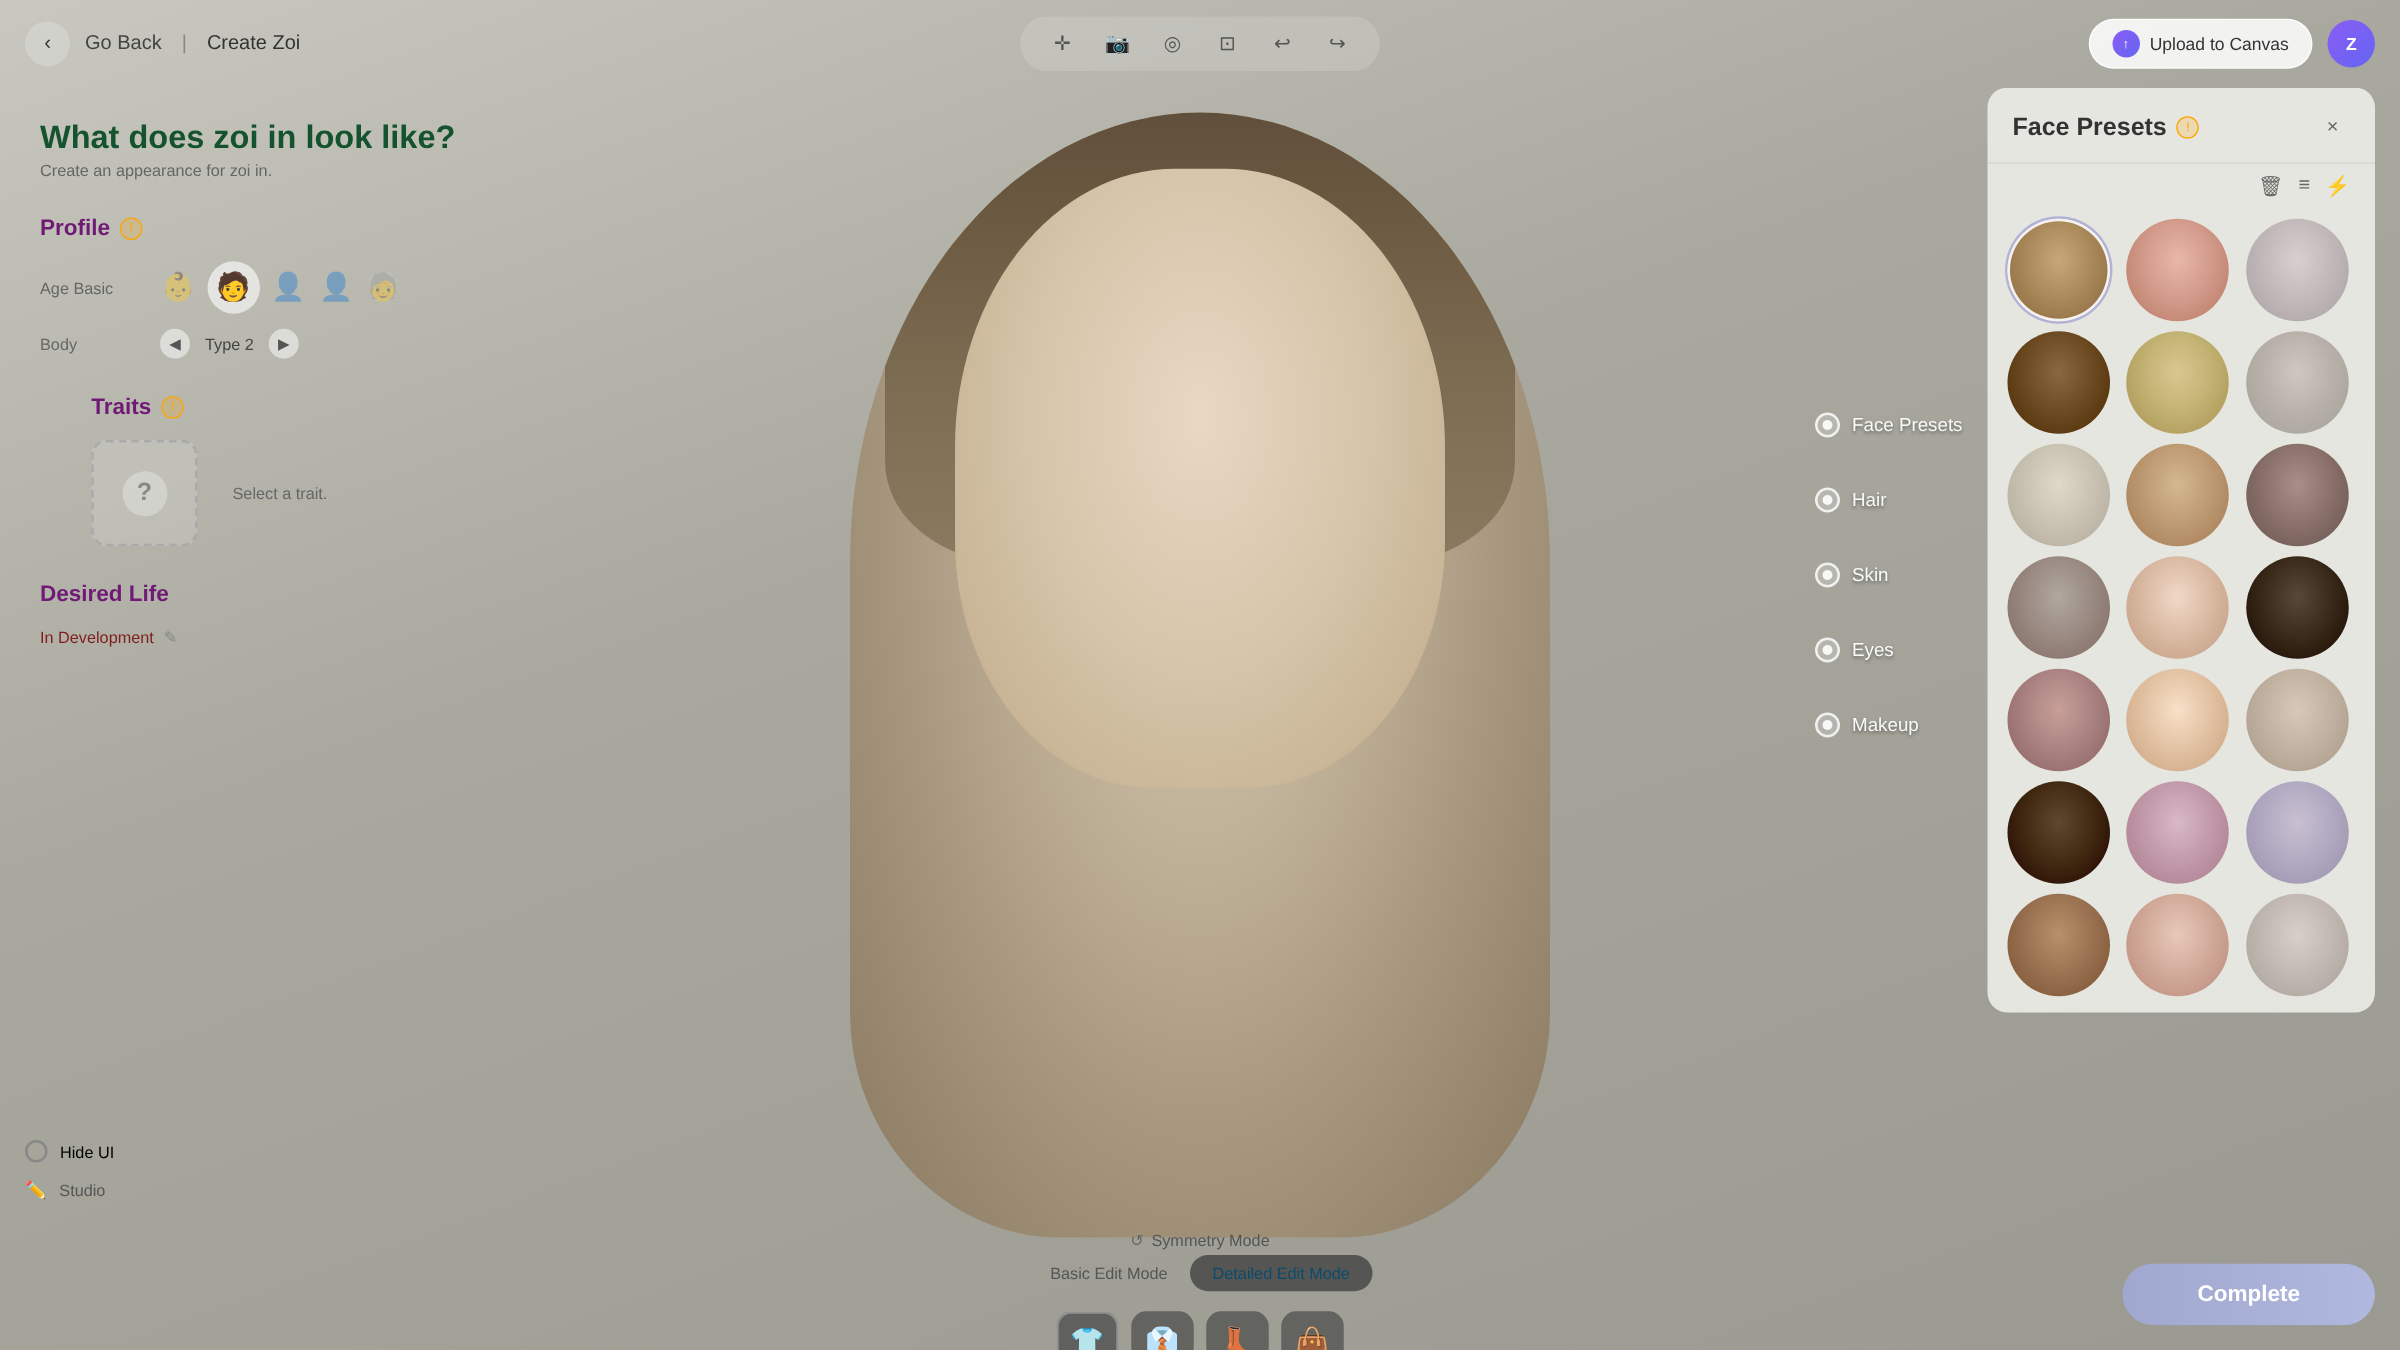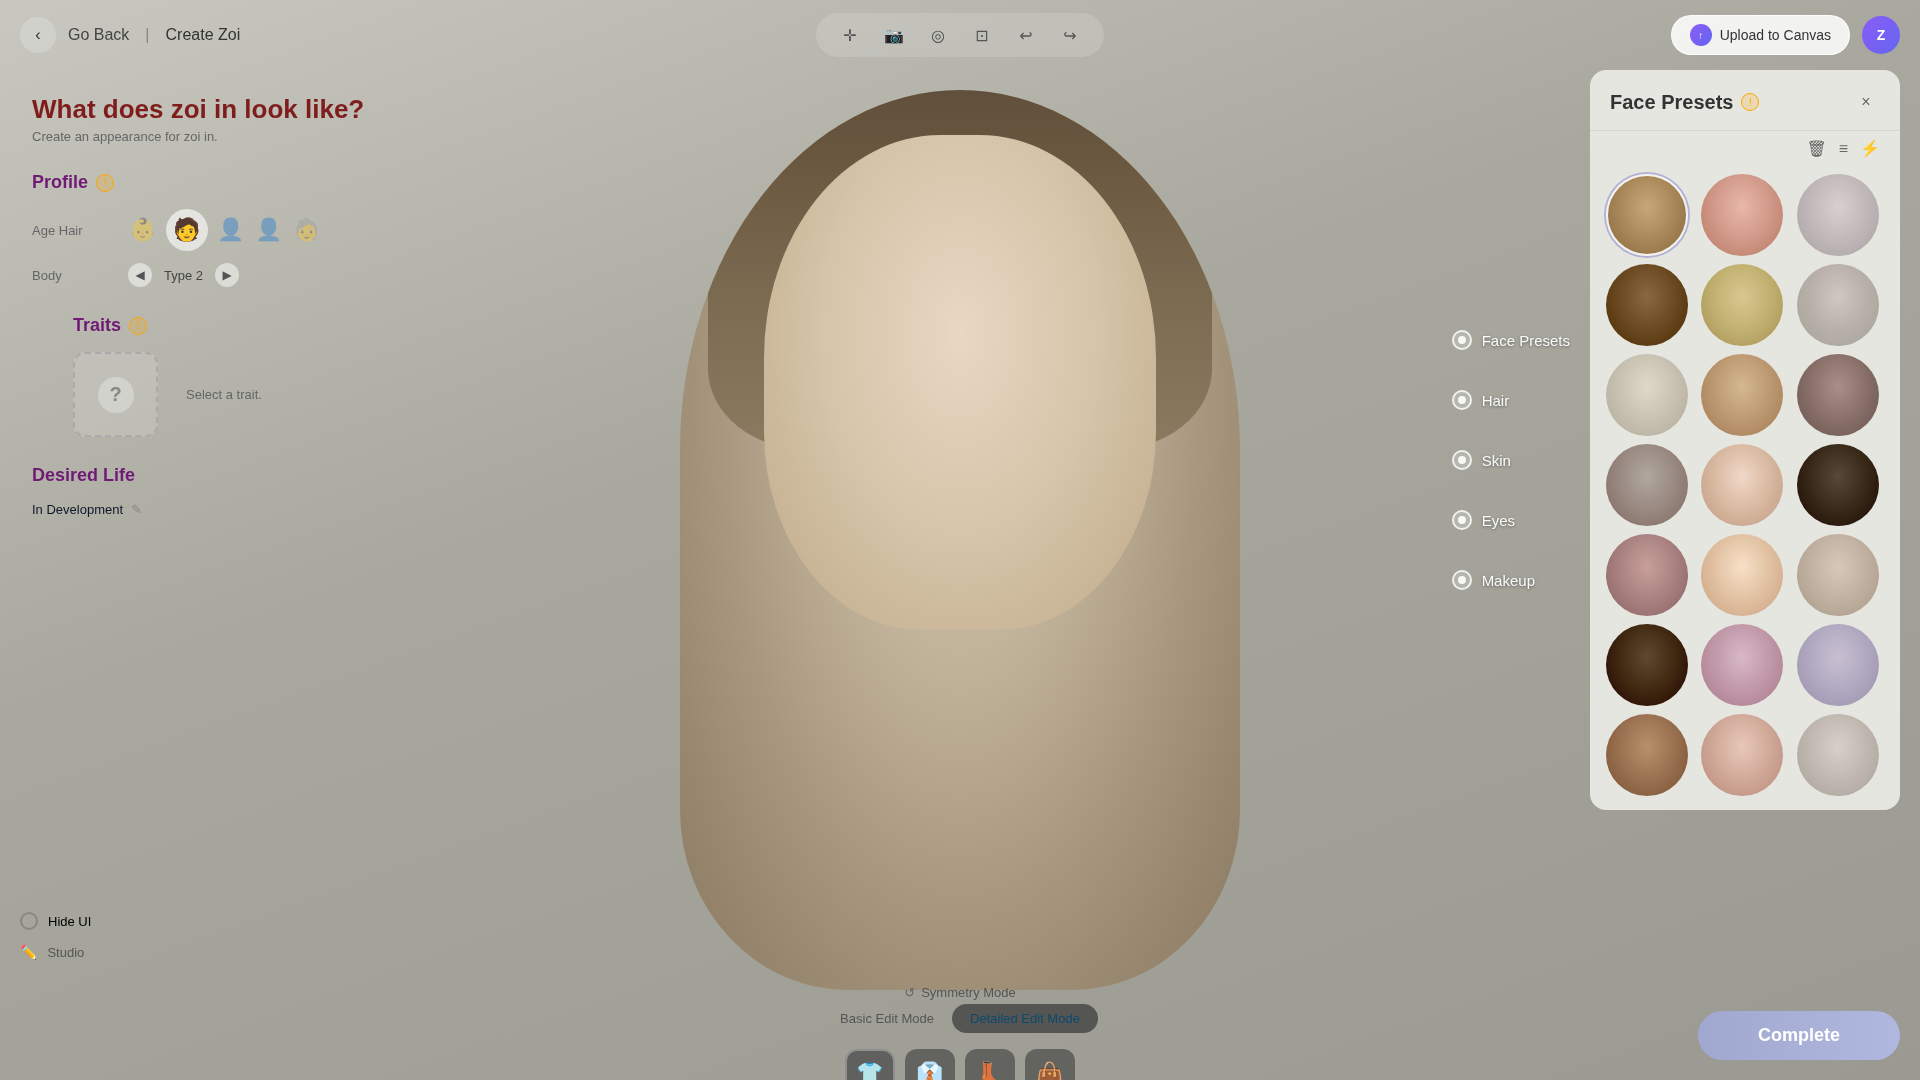--- a/index.html
+++ b/index.html
@@ -175,21 +175,21 @@
       top: 70px;
       left: 0;
       width: 400px;
       padding: 24px 32px;
       z-index: 50;
     }
 
     .question-title {
       font-size: 26px;
       font-weight: 600;
-      color: #7f1d1d;
+      color: #14532d;
       margin-bottom: 4px;
     }
 
     .question-sub {
       font-size: 13px;
       color: #666;
       margin-bottom: 28px;
     }
 
     .section-header {
@@ -311,21 +311,21 @@
     }
 
     .desired-input-container {
       display: flex;
       align-items: center;
       gap: 8px;
     }
 
     .desired-input {
       font-size: 13px;
-      color: #0f172a;
+      color: #7f1d1d;
       background: transparent;
       border: none;
       outline: none;
       text-align: center;
     }
 
     .edit-icon {
       color: #888;
       font-size: 13px;
       cursor: pointer;
@@ -660,21 +660,21 @@
   <div class="question-title">What does zoi in look like?</div>
   <div class="question-sub">Create an appearance for zoi in.</div>
 
   <div class="profile-section">
     <div class="section-header">
       <span class="section-title">Profile</span>
       <span class="warning-icon">!</span>
     </div>
 
     <div class="profile-row">
-      <span class="profile-label">Age Hair</span>
+      <span class="profile-label">Age Basic</span>
       <div class="age-icons">
         <div class="age-icon">👶</div>
         <div class="age-icon active">🧑</div>
         <div class="age-icon">👤</div>
         <div class="age-icon">👤</div>
         <div class="age-icon">🧓</div>
       </div>
     </div>
 
     <div class="profile-row">

